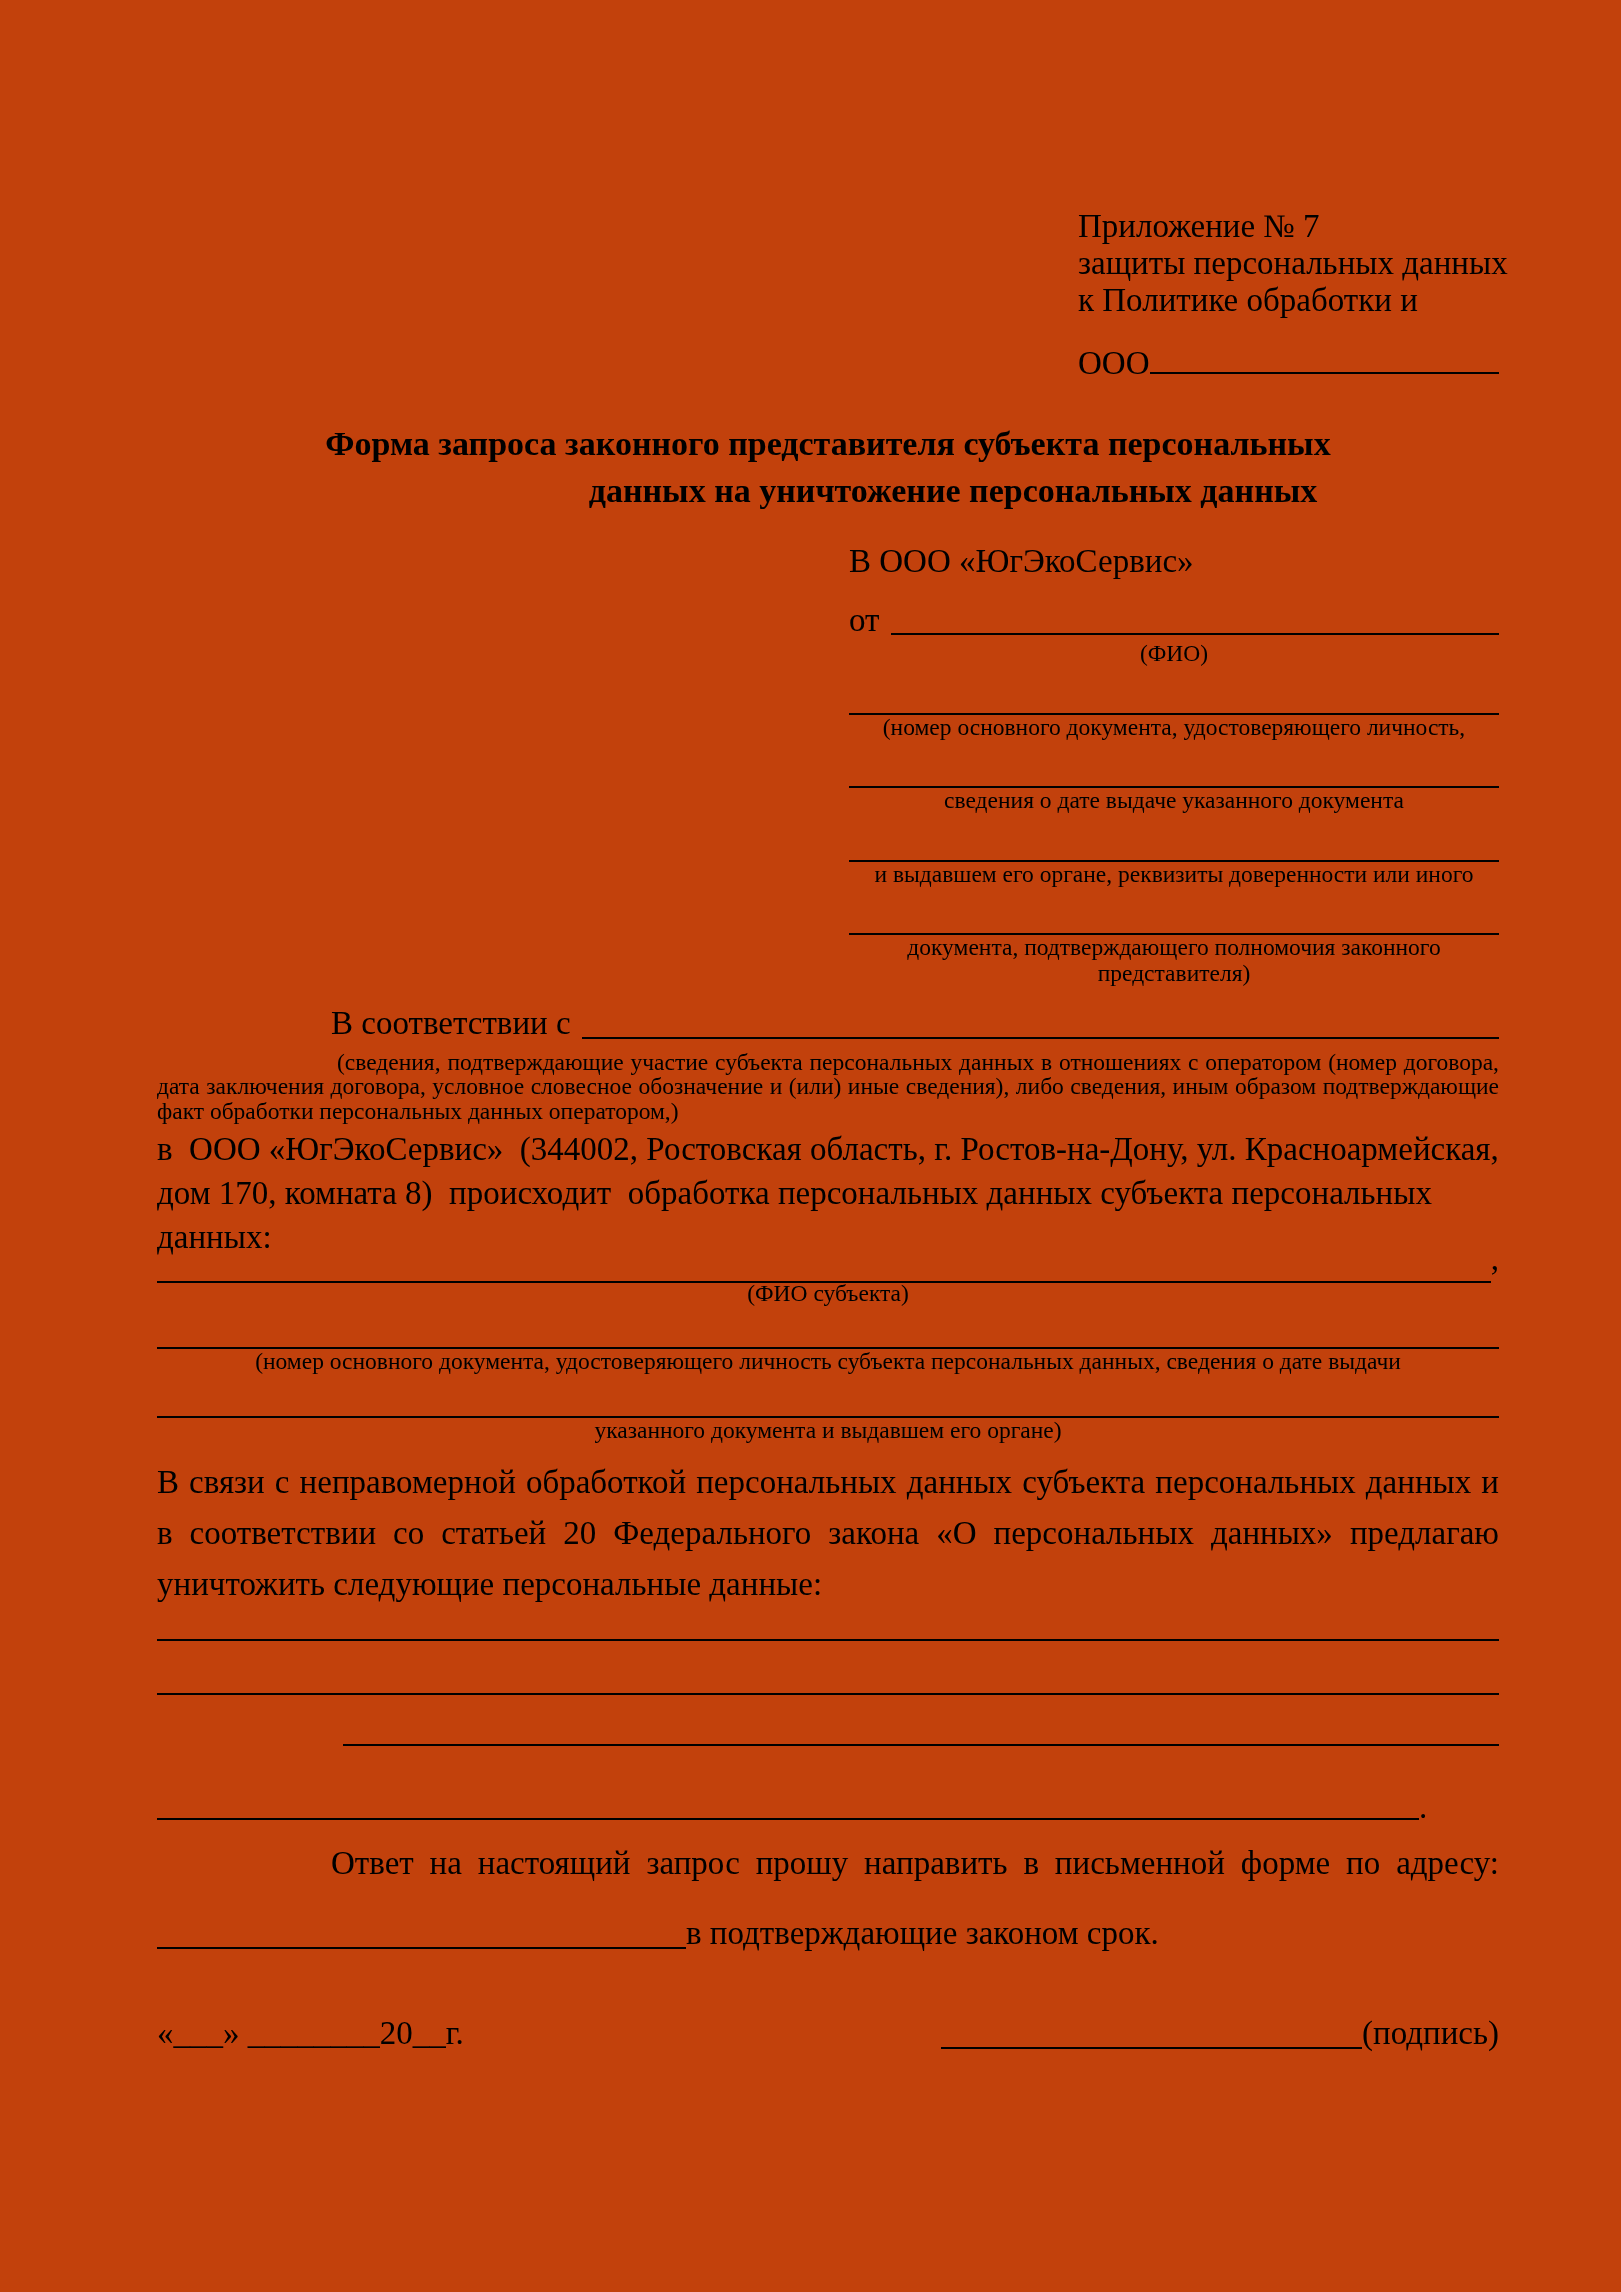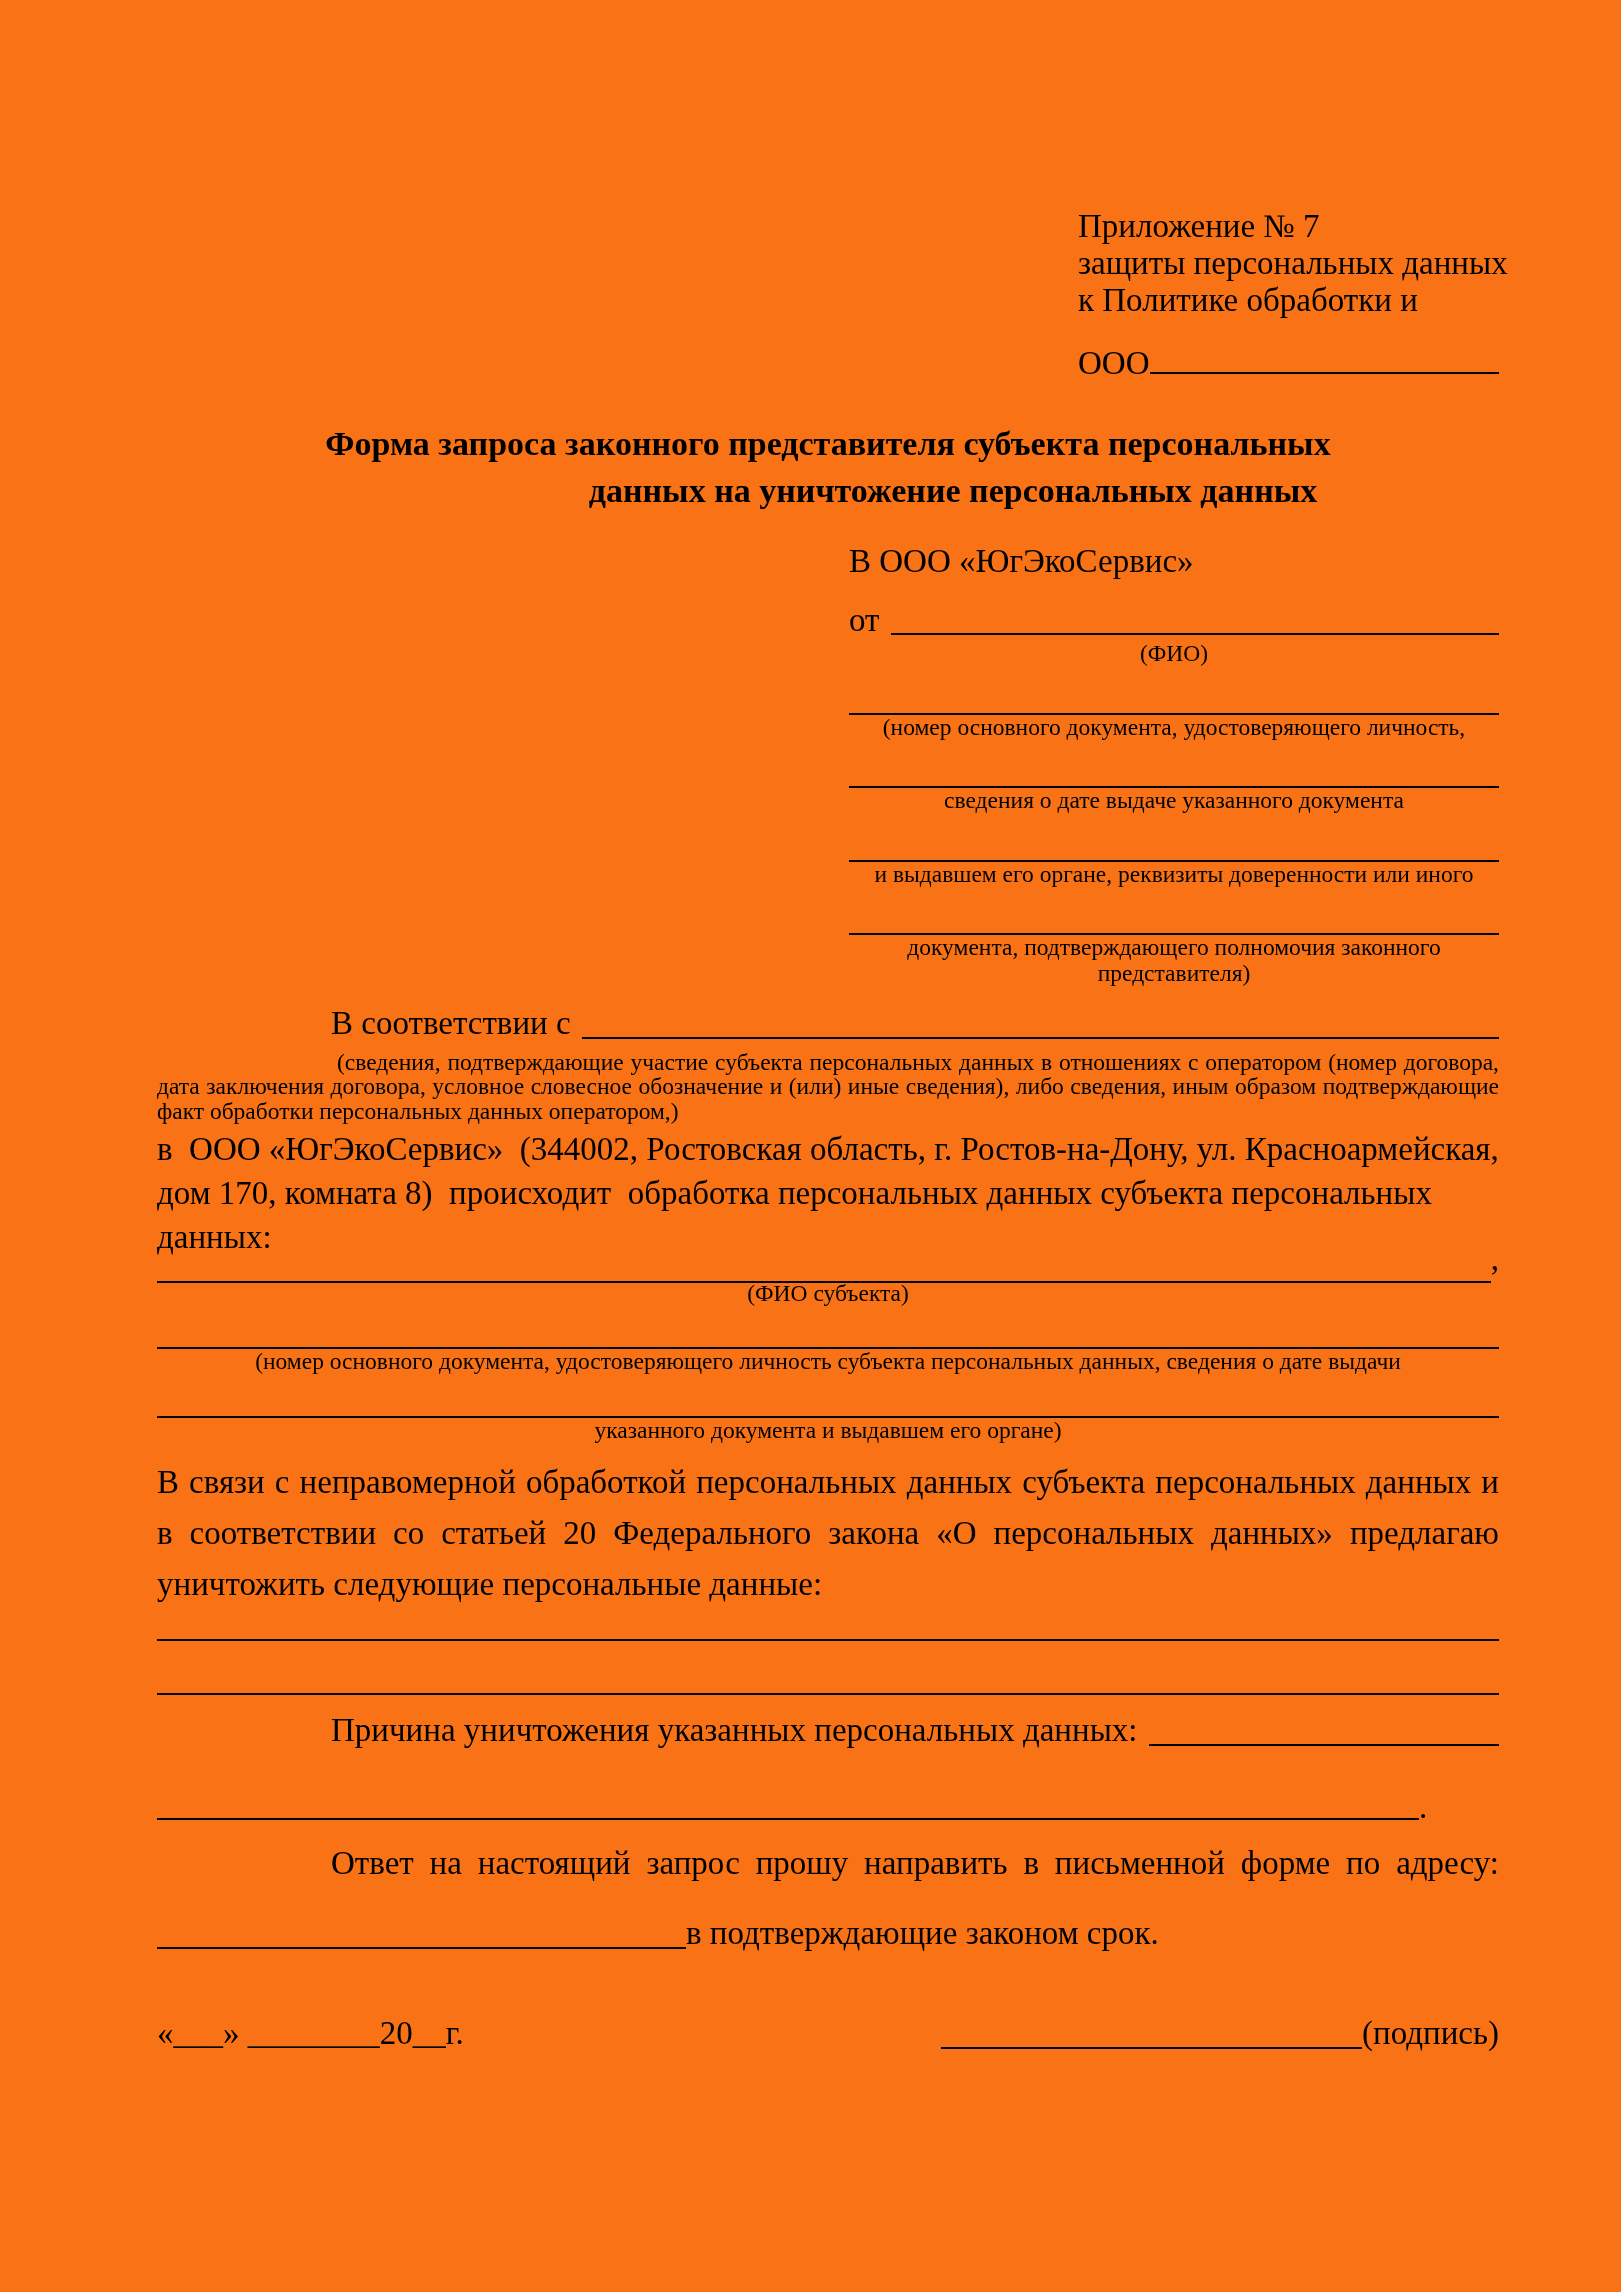--- a/index.html
+++ b/index.html
@@ -1,20 +1,20 @@
 <!DOCTYPE html>
 <html lang="ru"><head>
 <meta charset="utf-8">
 <style>
   html,body{margin:0;padding:0;background:#888;}
   .page{
     position:relative;
     width:1621px;height:2293px;
     margin:0 auto;
-    background:#f97316;
+    background:#c2410c;
     box-sizing:border-box;
     padding:208px 122px 0 157px;
     font-family:"Liberation Serif","DejaVu Serif",serif;
     font-size:33px;color:#000;
     overflow:hidden;
   }
   .row{display:flex;}
   .txt{line-height:43px;white-space:nowrap;}
   .fill{flex:1;height:35px;border-bottom:2.9px solid #000;}
   .gap{width:11.8px;}
@@ -134,21 +134,20 @@
 
   <div class="blankw"></div>
   <div class="capw">указанного документа и выдавшем его органе)</div>
 
   <p class="pwide">В связи с неправомерной обработкой персональных данных субъекта персональных данных и в соответствии со статьей 20 Федерального закона «О персональных данных» предлагаю уничтожить следующие персональные данные:</p>
 
   <div class="blankfull b1"></div>
   <div class="blankfull b2"></div>
 
   <div class="row reason">
-    <span class="txt">Причина уничтожения указанных персональных данных:</span>
     <span class="gap"></span>
     <span class="fill"></span>
   </div>
   <div class="row period-row">
     <span class="fill"></span>
     <span class="punct">.</span>
   </div>
 
   <p class="potvet">Ответ на настоящий запрос прошу направить в письменной форме по адресу:</p>
 

